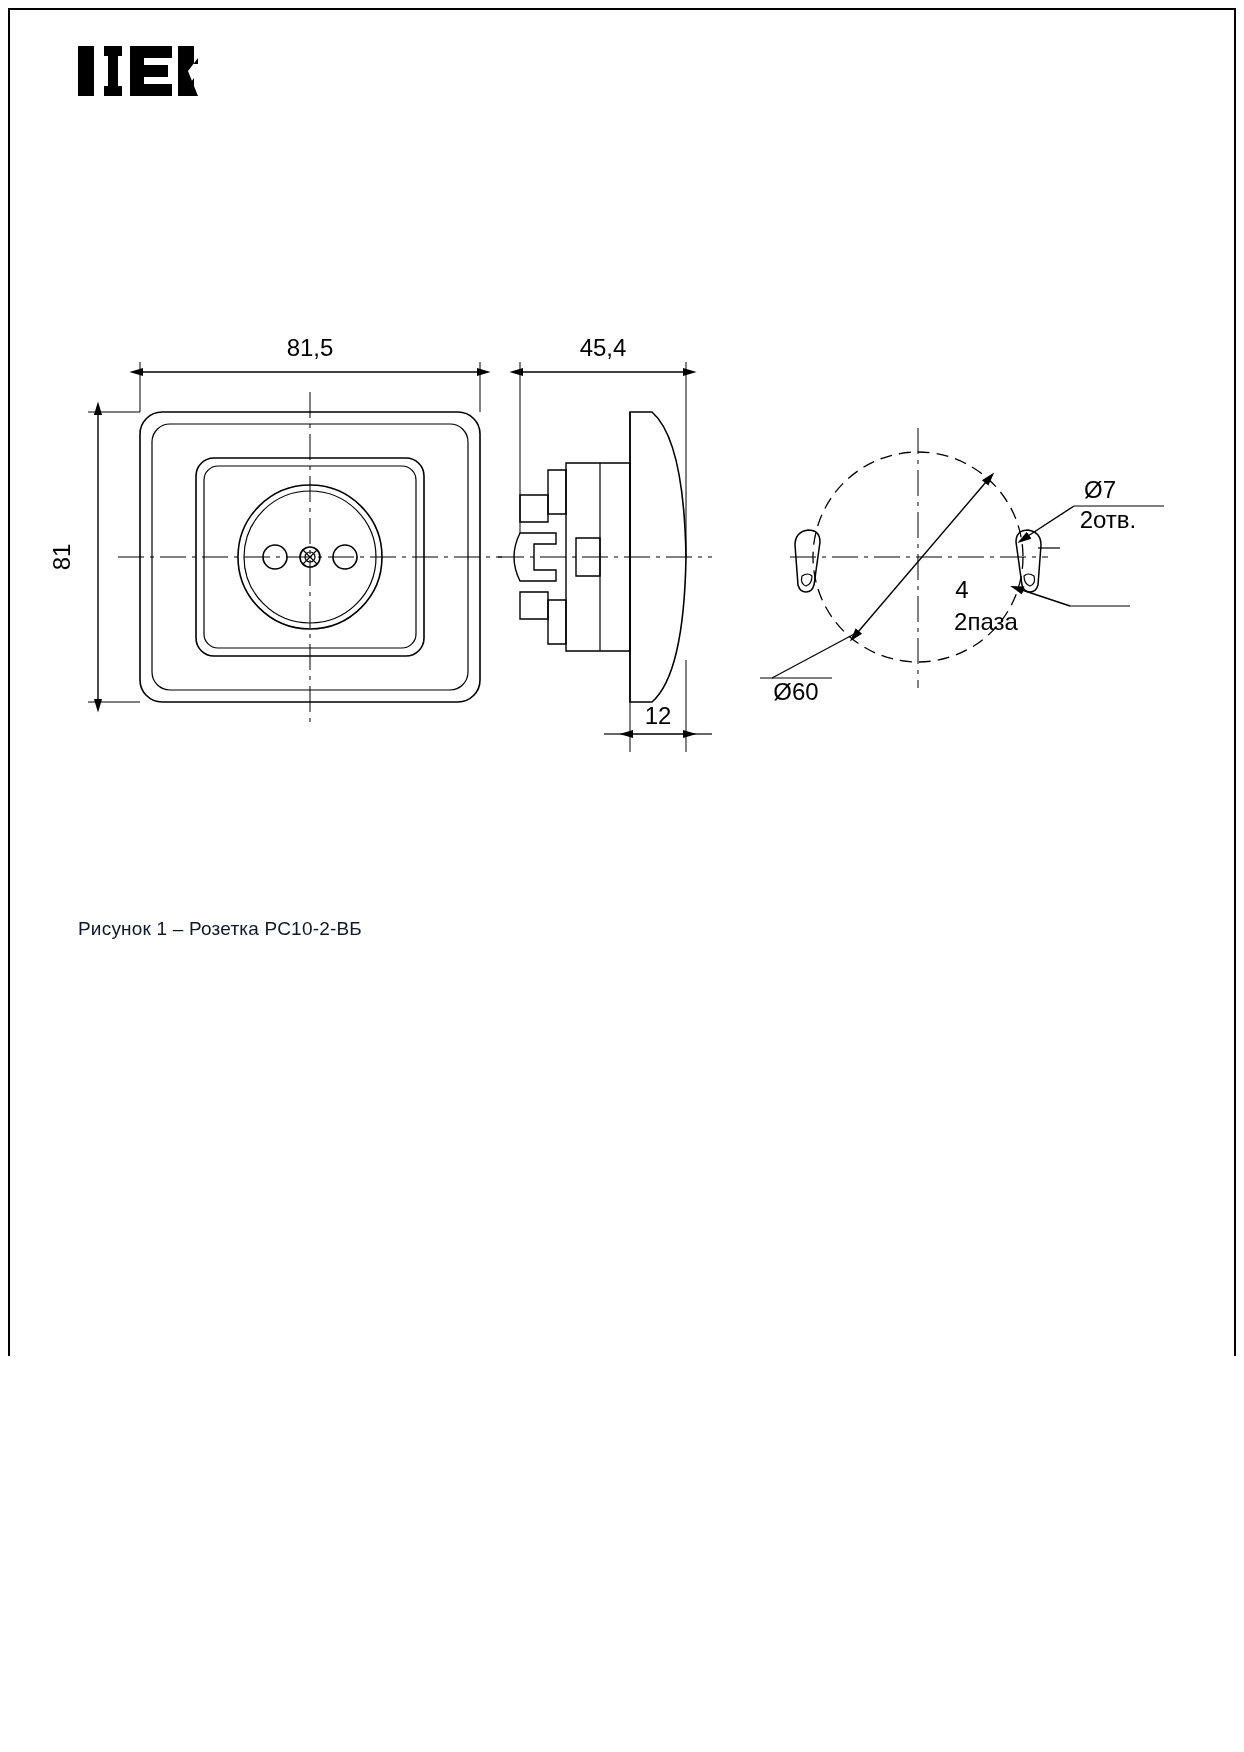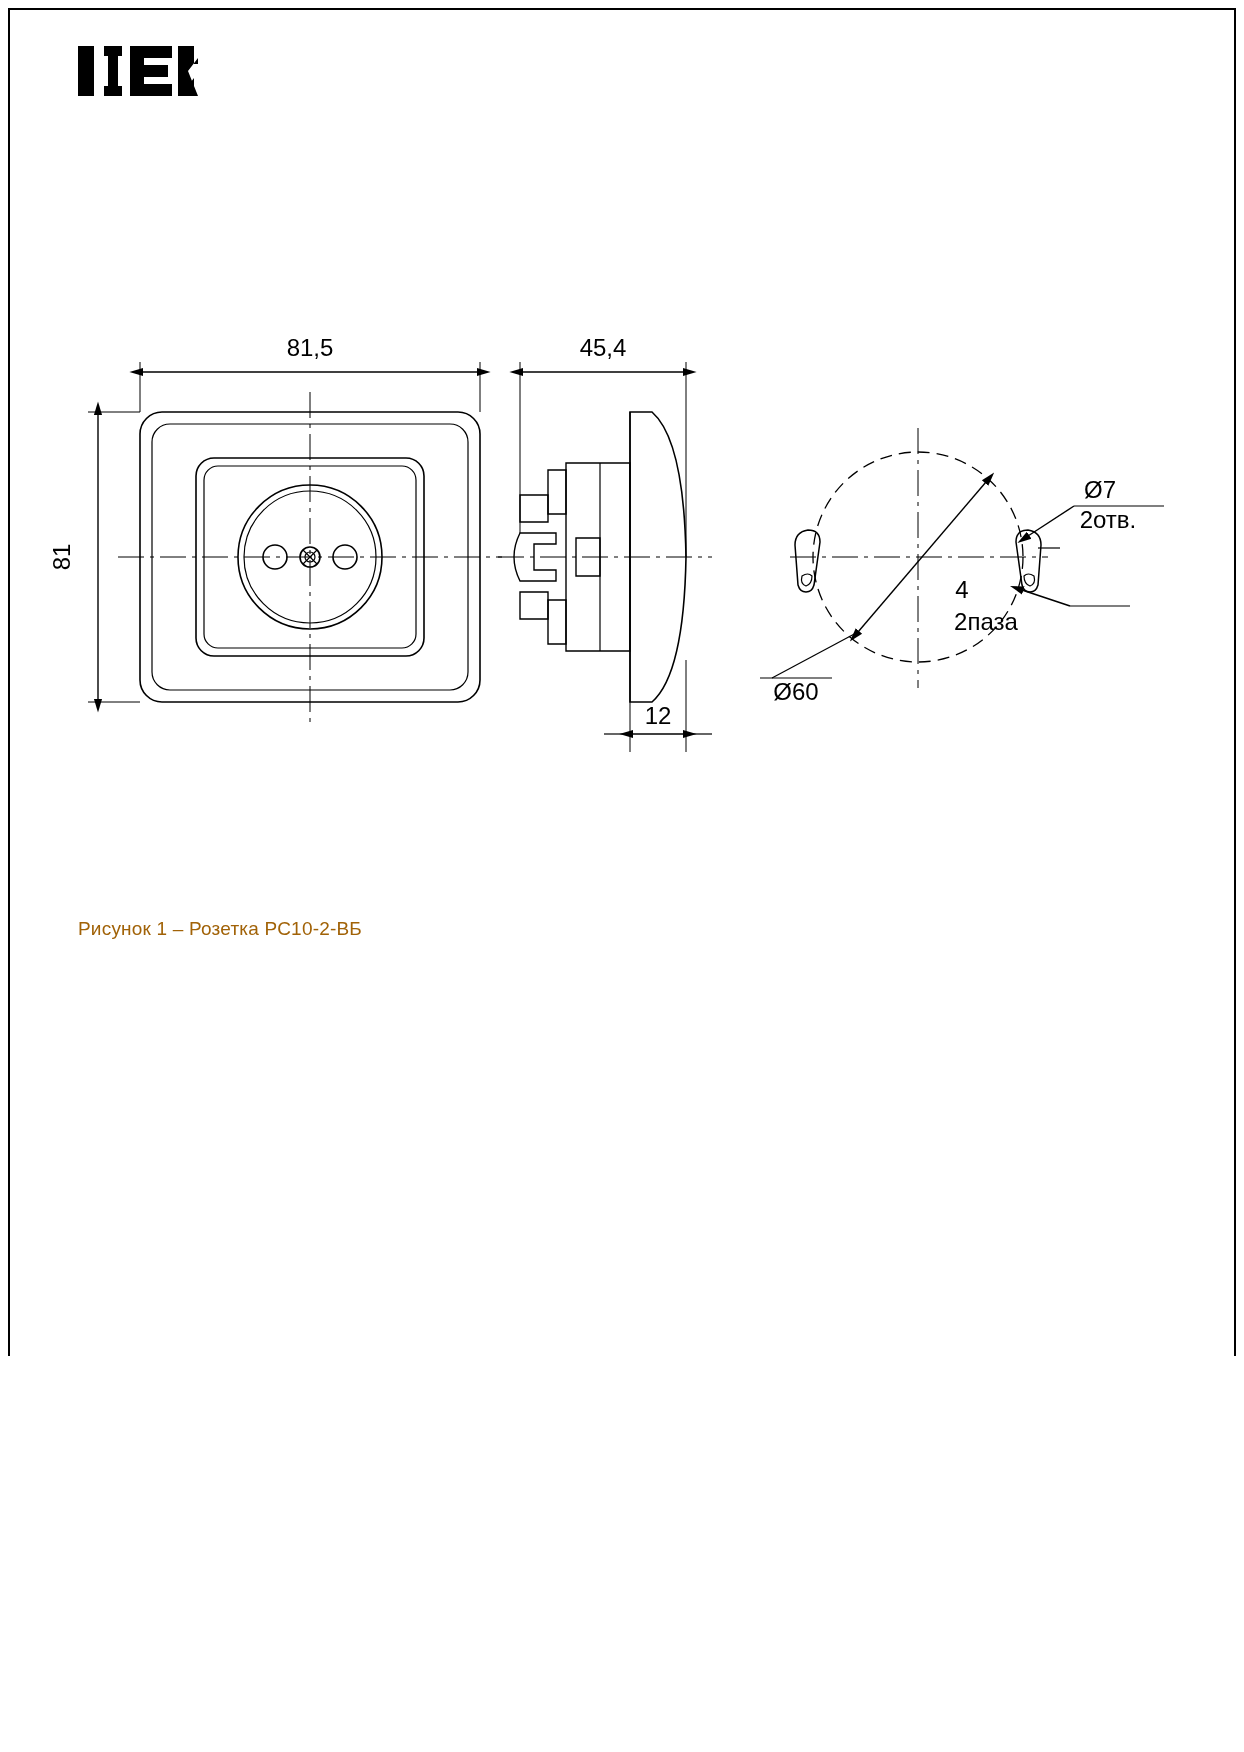--- a/index.html
+++ b/index.html
@@ -39,21 +39,21 @@
     left: 0px;
     top: 300px;
     width: 1244px;
     height: 520px;
   }
   .caption {
     position: absolute;
     left: 78px;
     top: 918px;
     font-size: 19px;
-    color: #a16207;
+    color: #0f172a;
     letter-spacing: 0.2px;
     white-space: nowrap;
     text-align: right;
   }
   svg text {
     font-family: "Liberation Sans", sans-serif;
     fill: #000000;
   }
 </style>
 </head>

